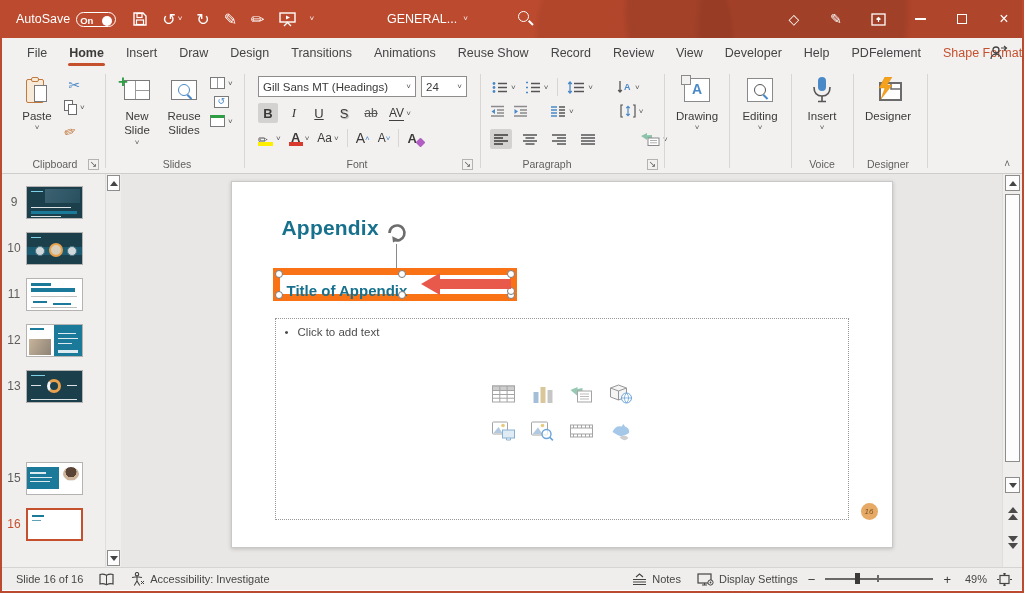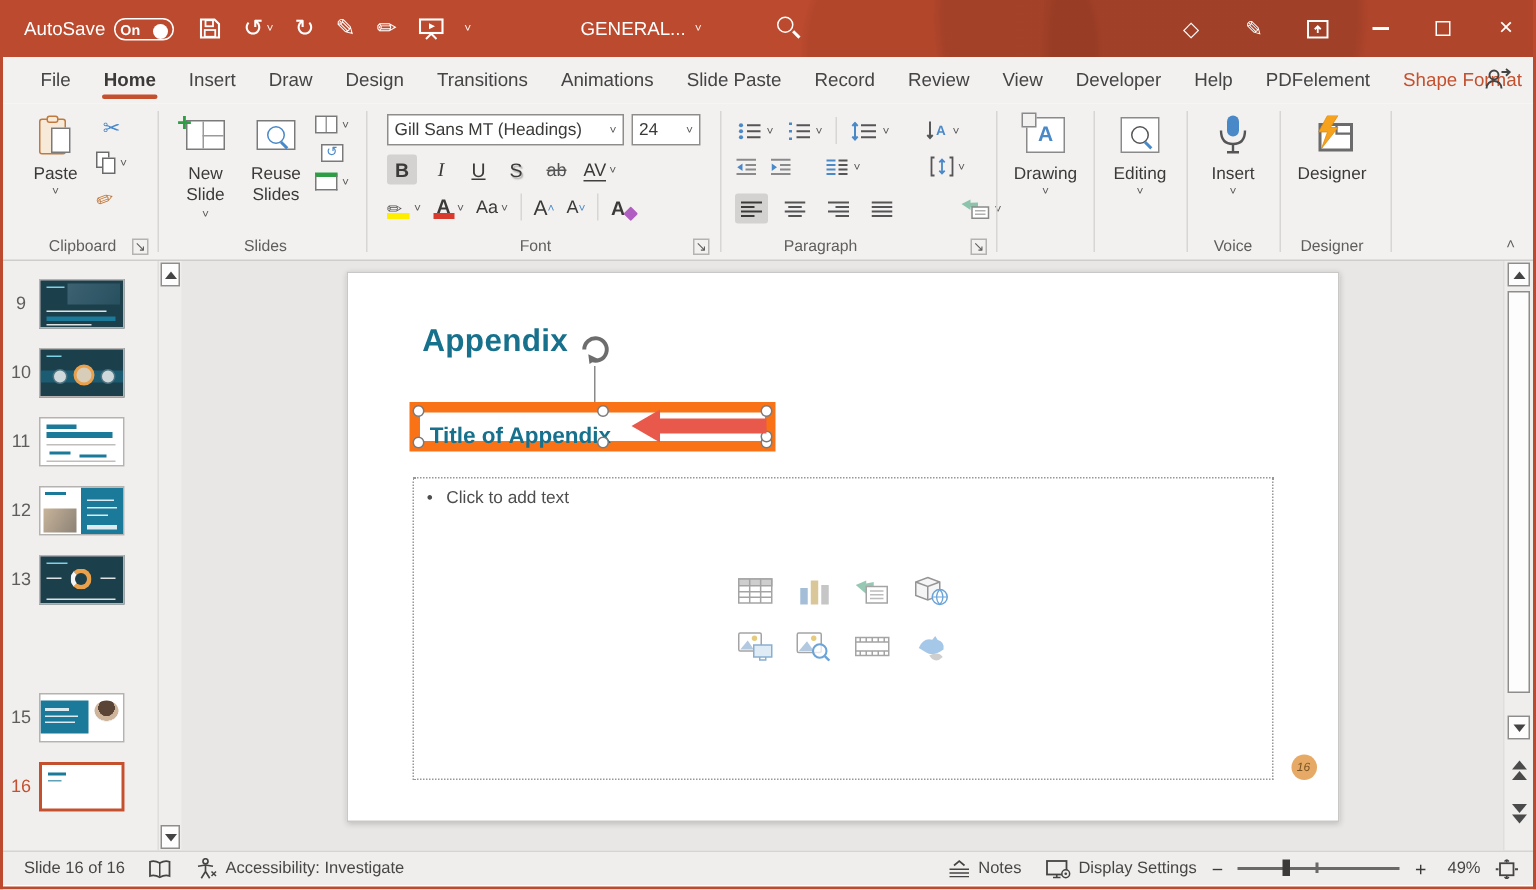--- a/index.html
+++ b/index.html
@@ -228,21 +228,21 @@
     <span class="tab">Insert</span>
     <span class="tab-sep"></span>
     <span class="tab">Draw</span>
     <span class="tab-sep"></span>
     <span class="tab">Design</span>
     <span class="tab-sep"></span>
     <span class="tab">Transitions</span>
     <span class="tab-sep"></span>
     <span class="tab">Animations</span>
     <span class="tab-sep"></span>
-    <span class="tab">Slide Paste</span>
+    <span class="tab">Reuse Show</span>
     <span class="tab-sep"></span>
     <span class="tab">Record</span>
     <span class="tab-sep"></span>
     <span class="tab">Review</span>
     <span class="tab-sep"></span>
     <span class="tab">View</span>
     <span class="tab-sep"></span>
     <span class="tab">Developer</span>
     <span class="tab-sep"></span>
     <span class="tab">Help</span>

